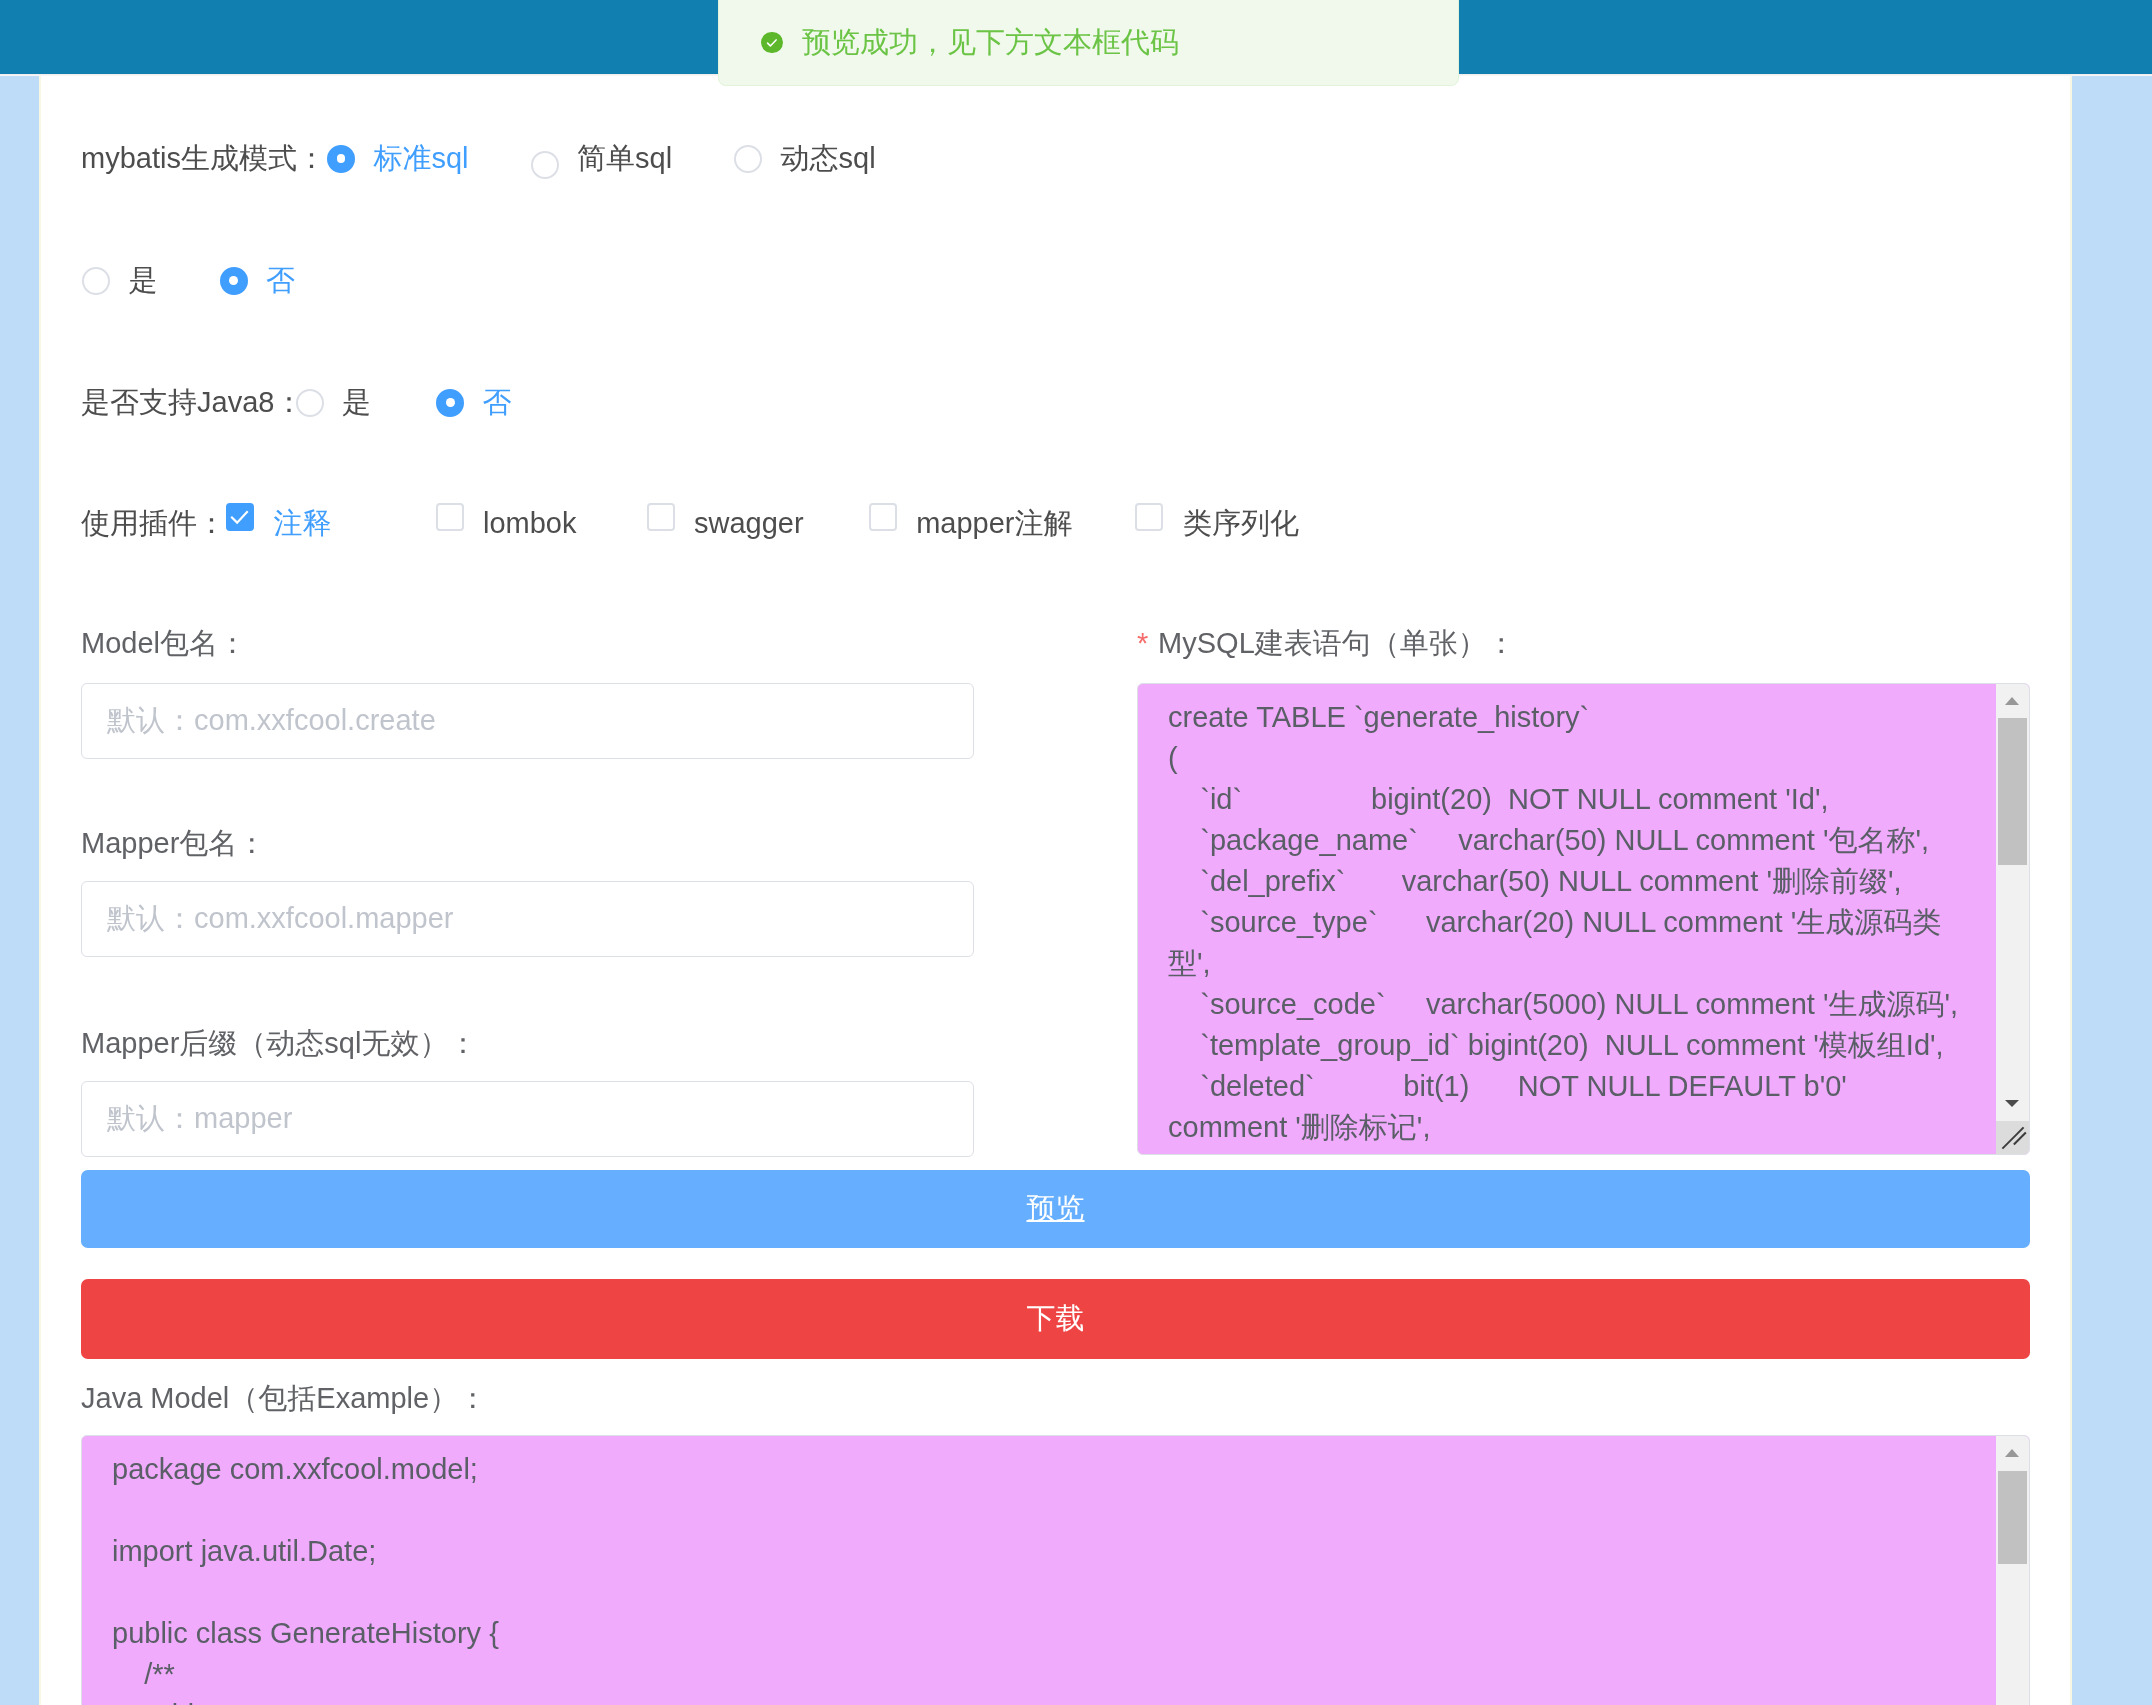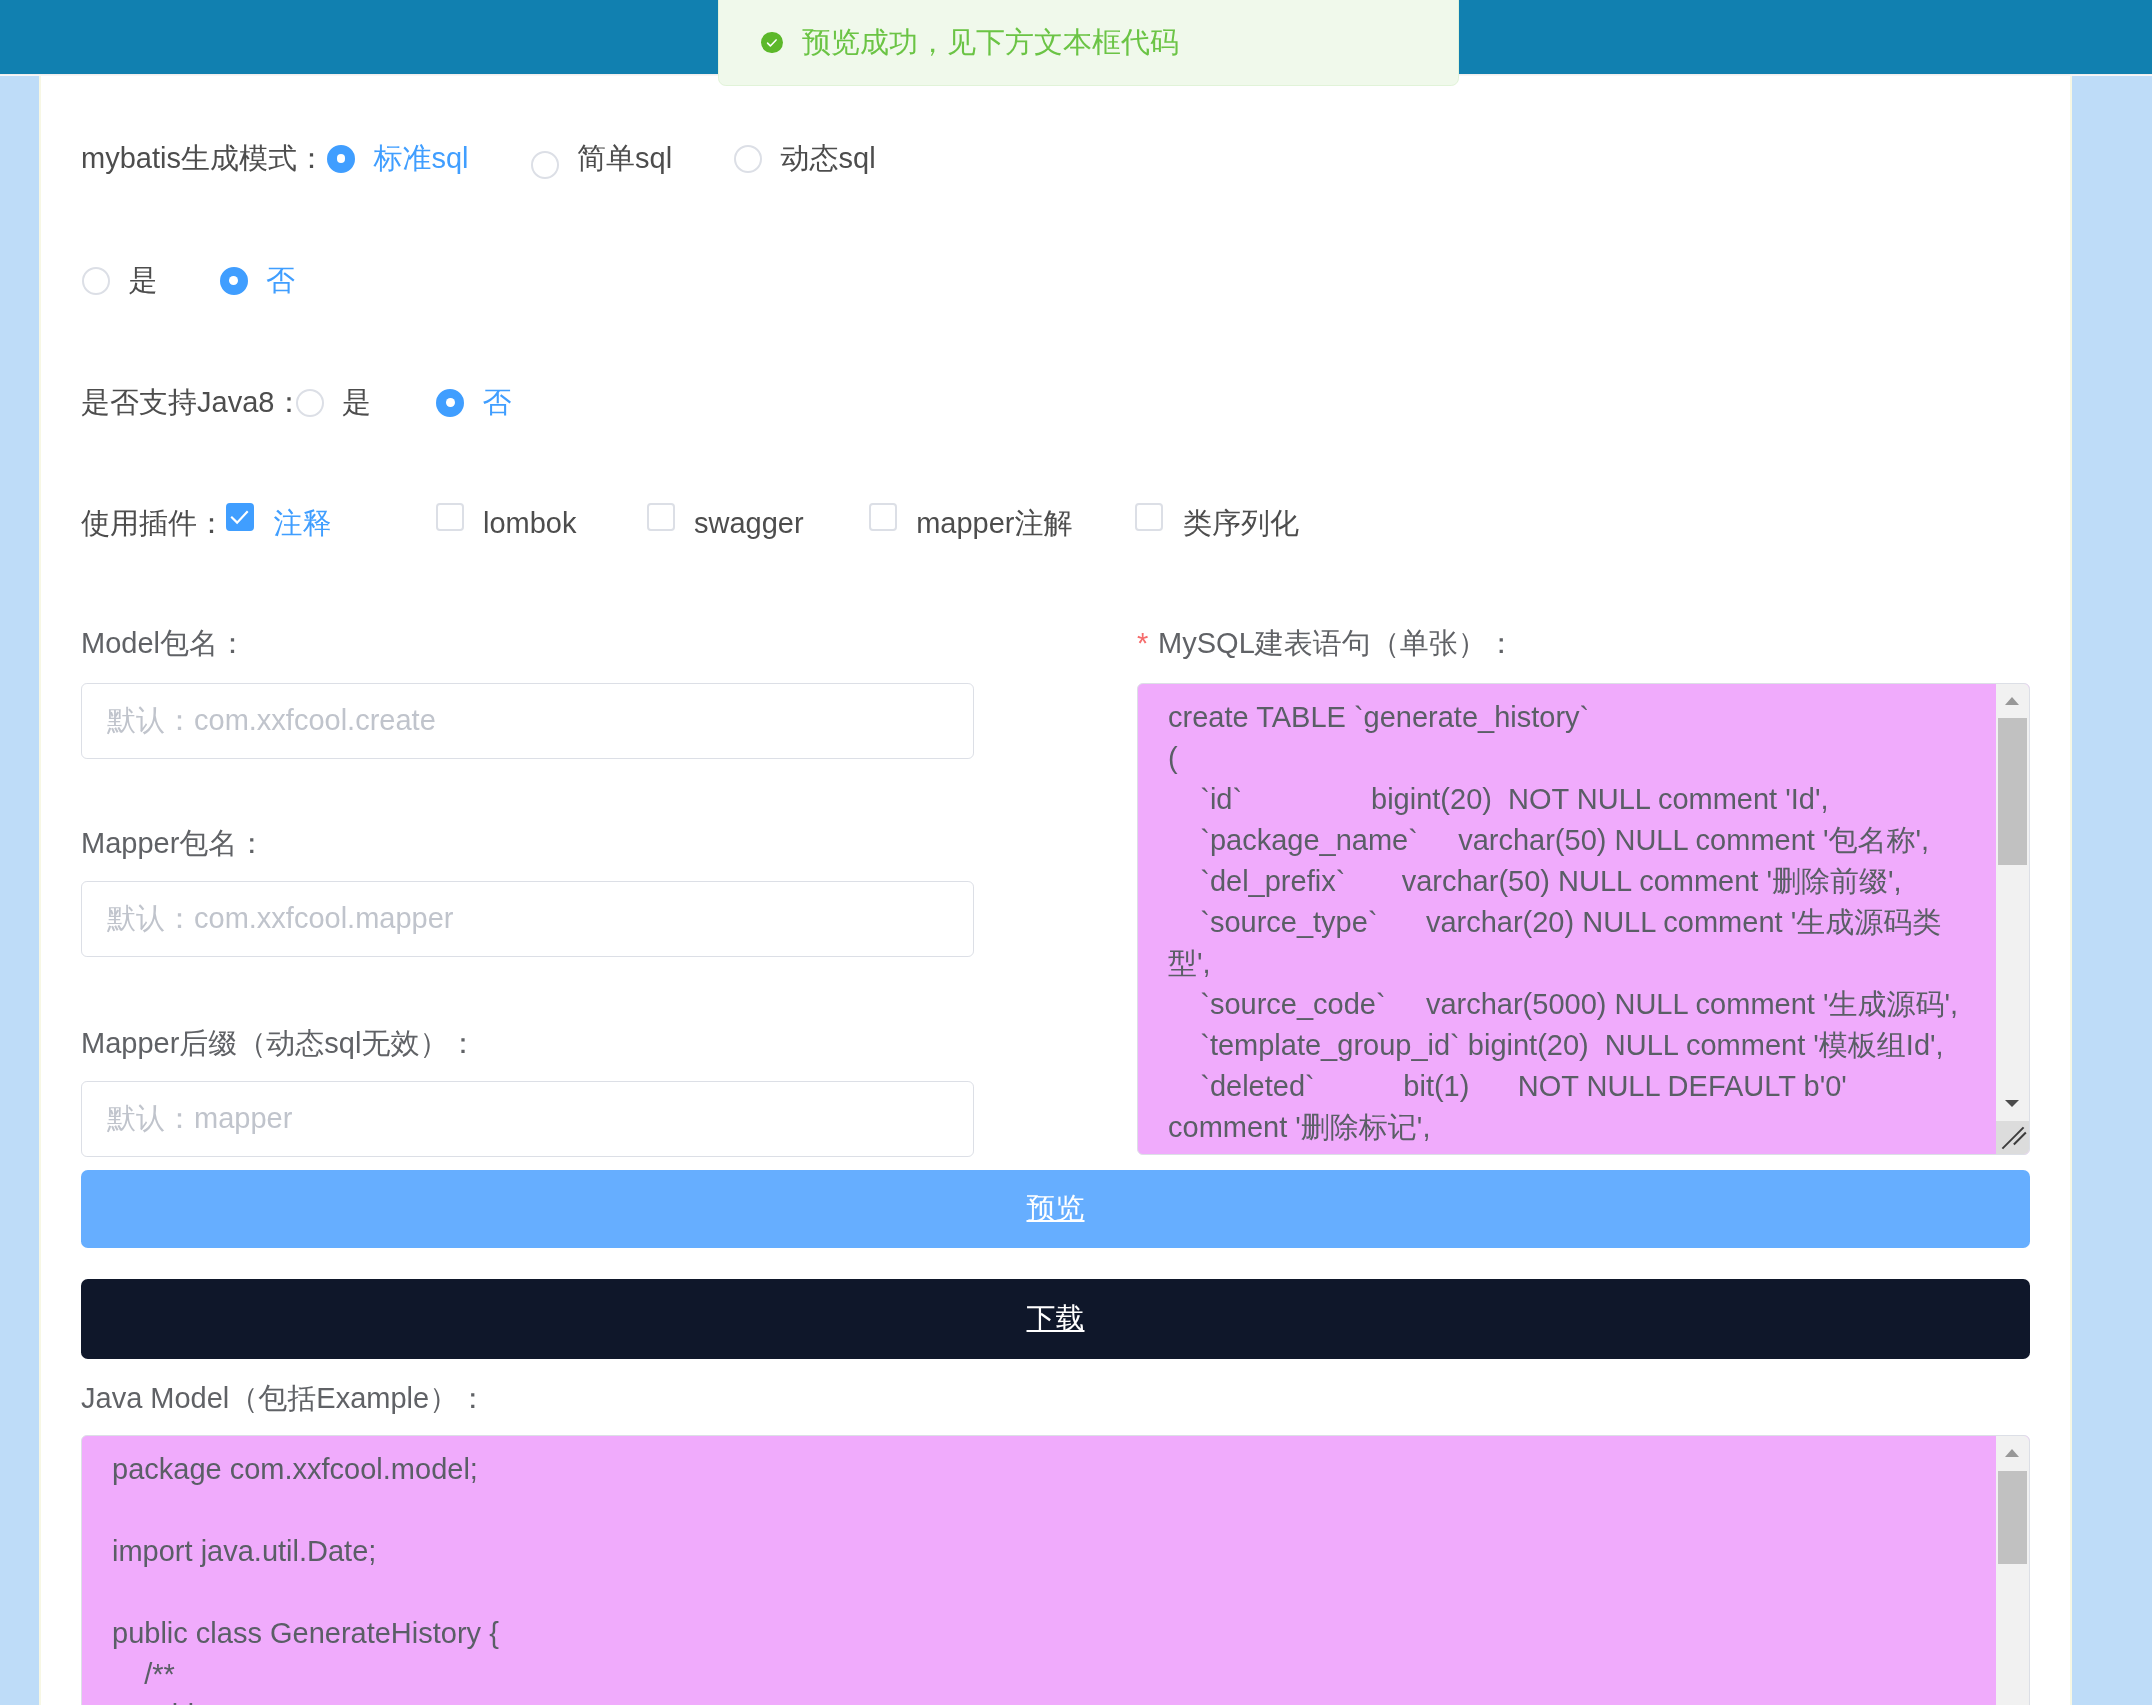--- a/index.html
+++ b/index.html
@@ -83,21 +83,21 @@
     background:#dcdcdc; overflow:hidden; }
   .grip i { position:absolute; display:block; background:#3c3c3c; width:2px;
     transform-origin:center; }
   .grip i.g1 { height:30px; left:15.6px; top:2px; transform:rotate(45deg); }
   .grip i.g2 { height:16.6px; left:23.4px; top:8.8px; transform:rotate(45deg); }
 
   .btn { position:absolute; left:81px; width:1949px; display:flex;
     align-items:center; justify-content:center; color:#fff; font-size:29px;
     border-radius:6.8px; }
   .btn-preview { background:#66aeff; }
-  .btn-download { background:#0f172a;text-decoration:underline; }
+  .btn-download { background:#ef4444; }
 </style>
 </head>
 <body>
 
 <div class="topbar"></div>
 <div class="sep"></div>
 <div class="leftrail"></div>
 <div class="rightrail"></div>
 <div class="railline-l"></div>
 <div class="railline-r"></div>

